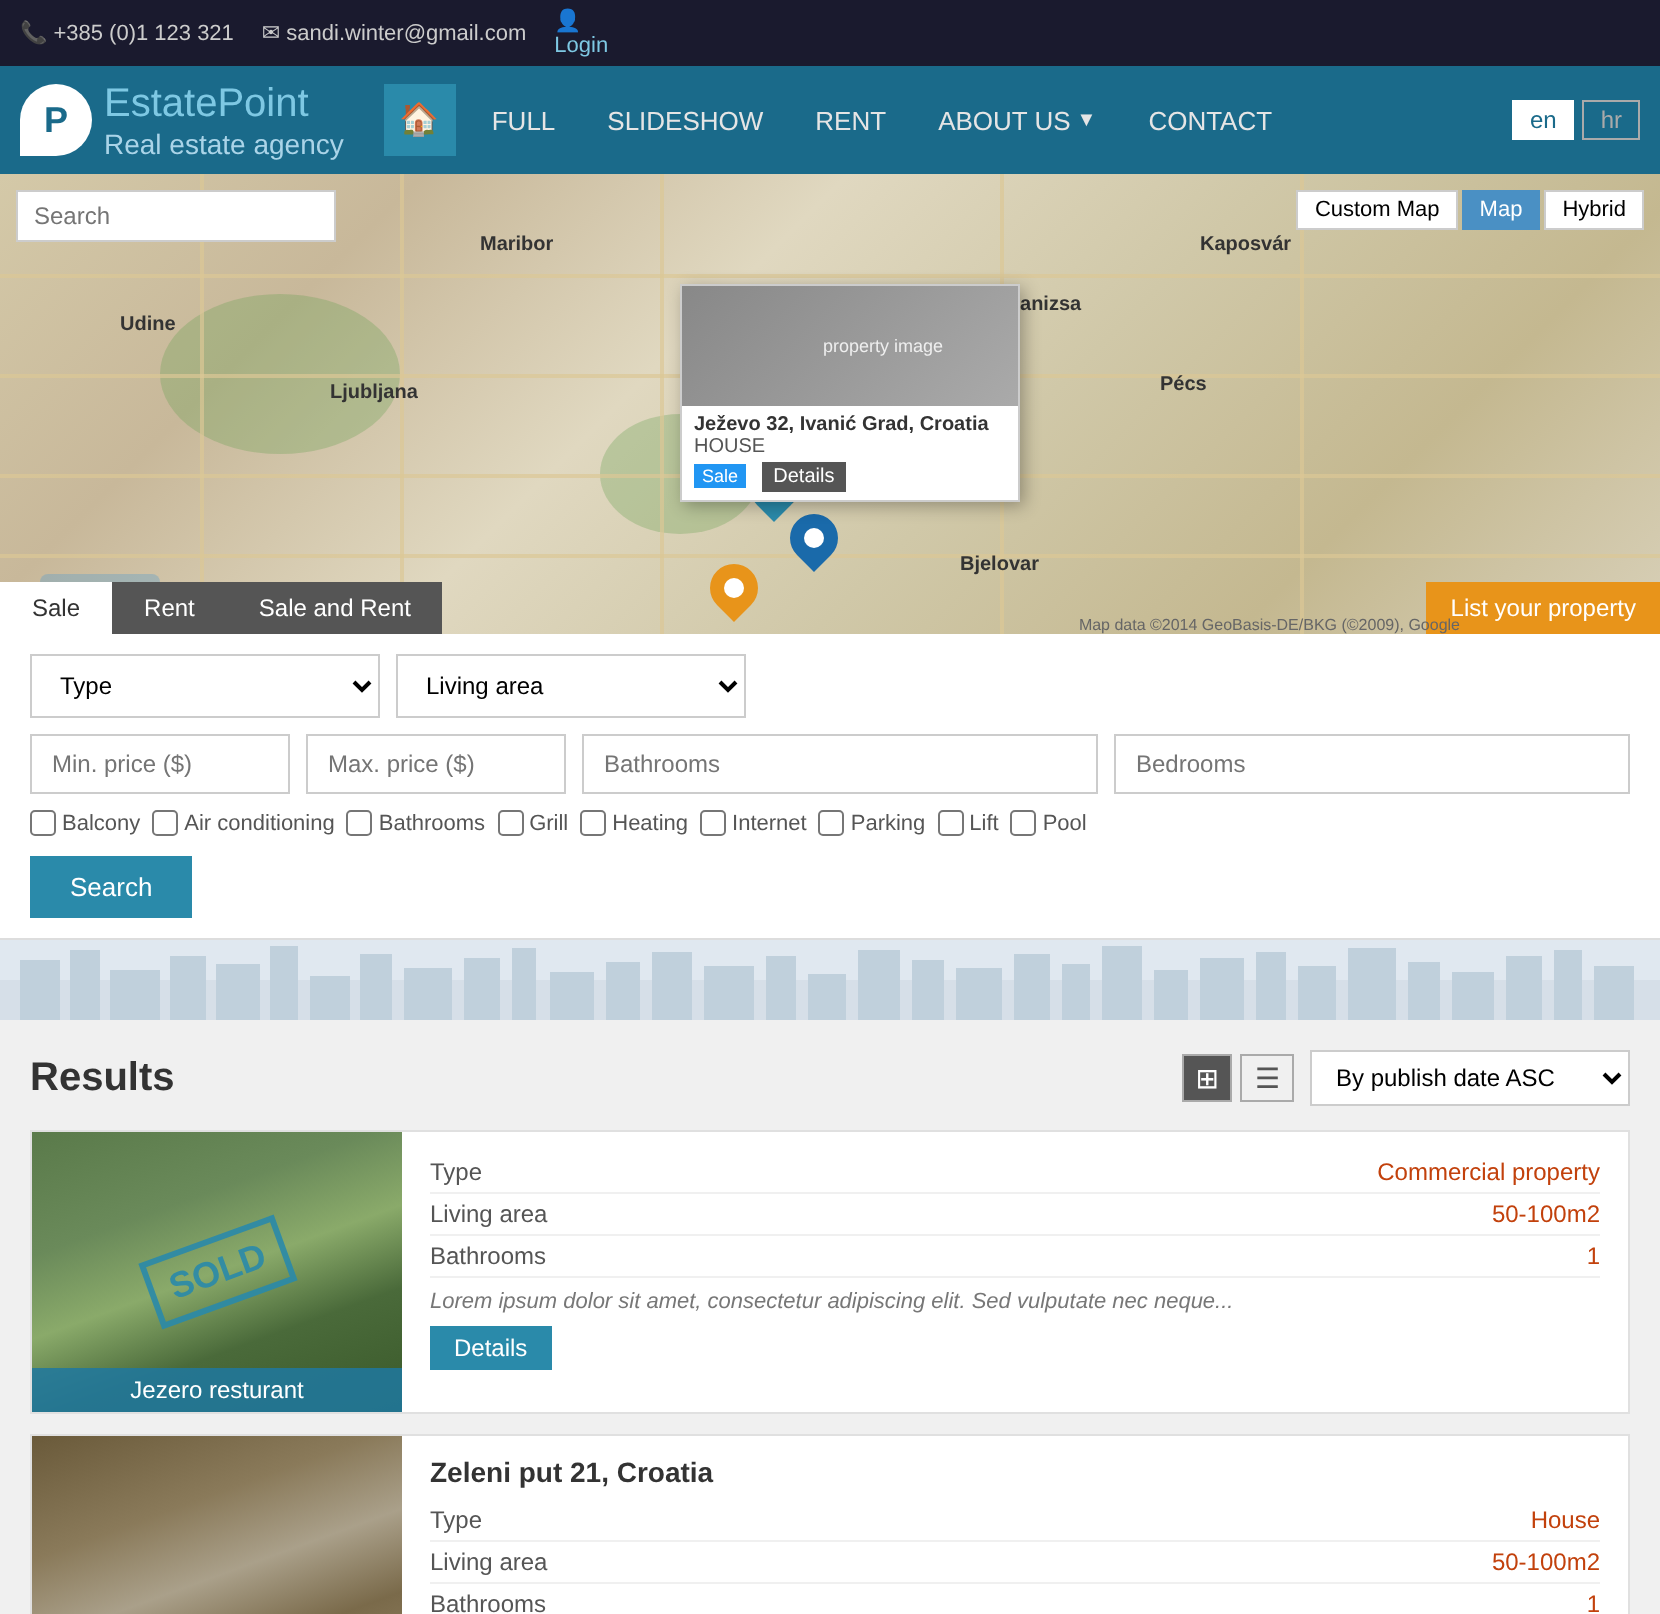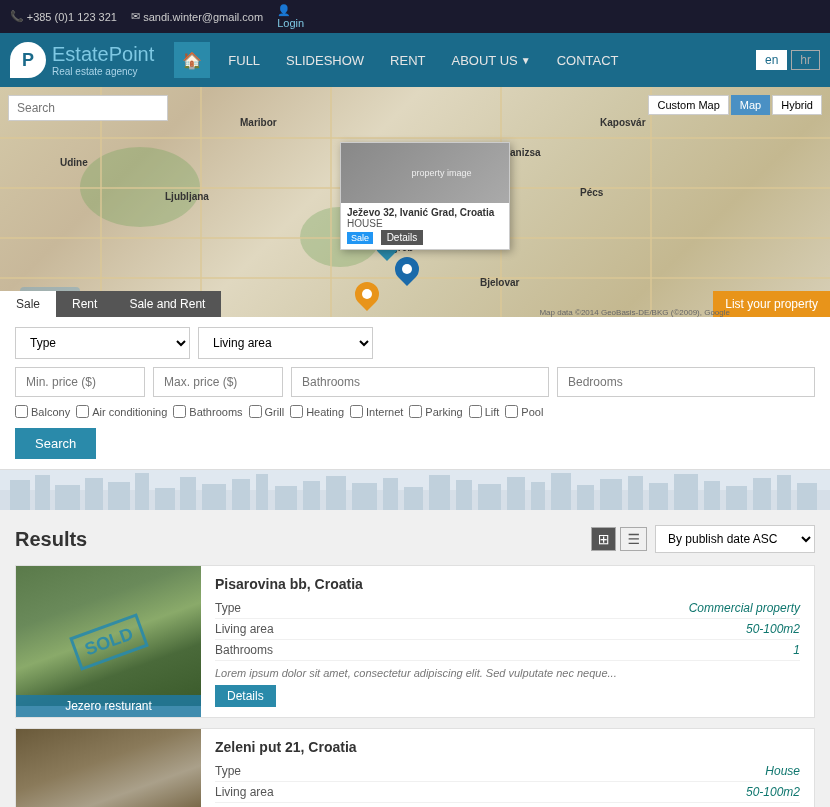--- a/index.html
+++ b/index.html
@@ -36,21 +36,21 @@
       width: 36px; height: 36px;
       background: white;
       border-radius: 50% 50% 50% 0;
       display: flex; align-items: center; justify-content: center;
       color: #1a6a8a;
       font-weight: bold;
       font-size: 18px;
     }
     .logo-text .brand { color: white; font-size: 20px; font-weight: normal; }
     .logo-text .brand span { color: #7ec8e3; }
-    .logo-text .sub { color: #aad4e8; font-size: 10px; }
+    .logo-text .sub { color: #aad4e8; font-size: 14px; }
     .home-icon-btn {
       background: #2a8aaa;
       border: none;
       color: white;
       width: 36px; height: 36px;
       display: flex; align-items: center; justify-content: center;
       cursor: pointer;
       font-size: 16px;
       margin-right: 6px;
     }
@@ -347,21 +347,21 @@
       margin-bottom: 6px;
     }
     .property-detail-row {
       display: flex;
       justify-content: space-between;
       border-bottom: 1px solid #f0f0f0;
       padding: 3px 0;
       font-size: 12px;
     }
     .property-detail-label { color: #555; }
-    .property-detail-value { color: #0f766e; font-style: italic; }
+    .property-detail-value { color: #c2410c; }
     .property-desc {
       font-size: 11px;
       color: #777;
       margin: 6px 0;
       font-style: italic;
     }
     .property-footer {
       display: flex;
       justify-content: space-between;
       align-items: center;
@@ -649,21 +649,20 @@
     </div>
   </div>
 
   <div class="property-card">
     <div class="property-img-wrap">
       <div class="property-img-placeholder img1" style="height:140px;"></div>
       <div class="property-img-label">Jezero resturant</div>
       <div class="sold-badge">SOLD</div>
     </div>
     <div class="property-info">
-      <div class="property-address">Pisarovina bb, Croatia</div>
       <div class="property-detail-row">
         <span class="property-detail-label">Type</span>
         <span class="property-detail-value">Commercial property</span>
       </div>
       <div class="property-detail-row">
         <span class="property-detail-label">Living area</span>
         <span class="property-detail-value">50-100m2</span>
       </div>
       <div class="property-detail-row">
         <span class="property-detail-label">Bathrooms</span>

